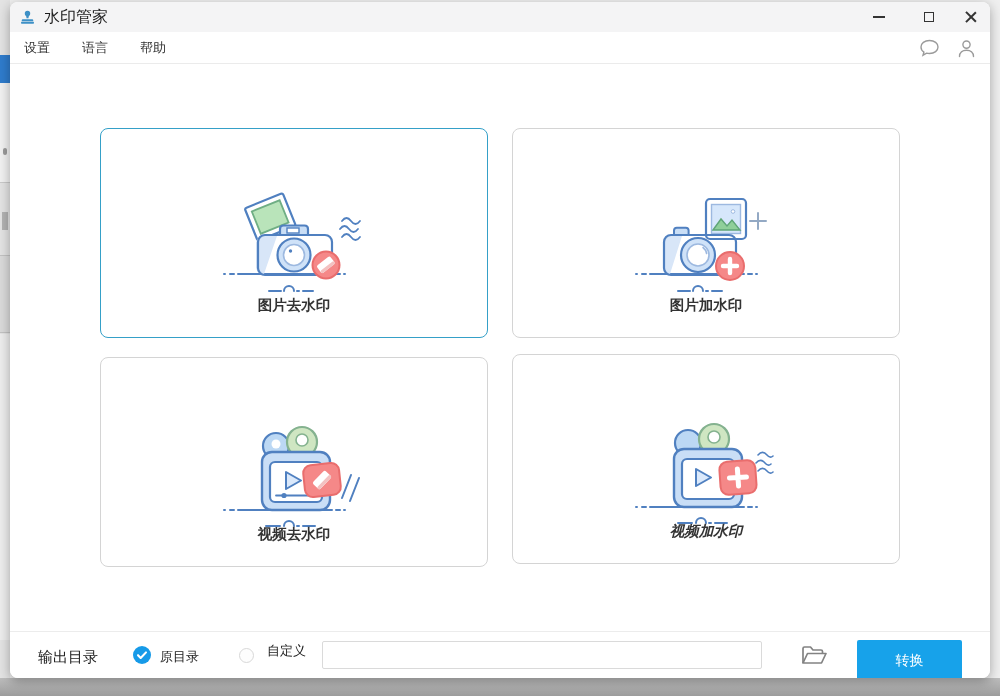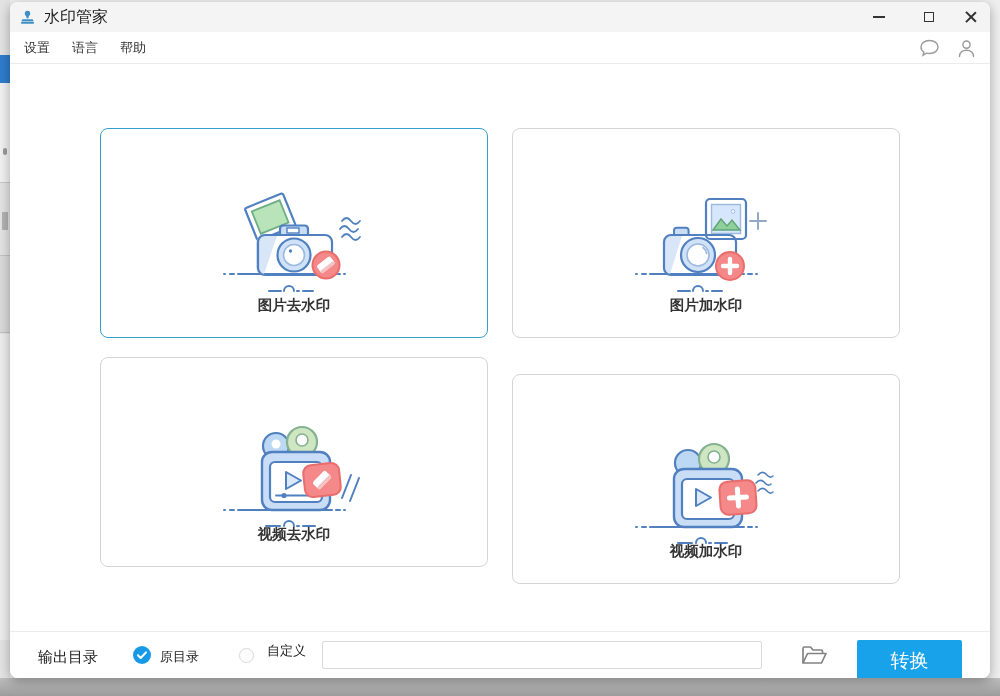--- a/index.html
+++ b/index.html
@@ -24,44 +24,44 @@
   .app-icon { margin-left:9px; width:17px; height:17px; }
   .title-text { margin-left:8px; font-size:16px; color:#1c1c1c; }
   .win-btn { position:absolute; top:0; width:34px; height:30px; display:flex; align-items:center; justify-content:center; cursor:default; }
   .btn-min { left:852px; } .btn-max { left:902px; } .btn-close { left:944px; }
   .min-glyph { width:12px; height:1.6px; background:#333; }
   .max-glyph { width:10px; height:10px; border:1.4px solid #333; }
   .close-glyph { position:relative; width:12px; height:12px; }
   .close-glyph::before,.close-glyph::after { content:""; position:absolute; left:5.4px; top:-1px; width:1.6px; height:14px; background:#333; }
   .close-glyph::before{ transform:rotate(45deg);} .close-glyph::after{ transform:rotate(-45deg);}
 
-  .menubar { position:relative; height:32px; background:#fff; border-bottom:1px solid #ebebeb; display:flex; align-items:center;gap:8px; }
-  .menu-item { margin-left:14px; font-size:13px; color:#333; cursor:default; }
+  .menubar { position:relative; height:32px; background:#fff; border-bottom:1px solid #ebebeb; display:flex; align-items:center; }
+  .menu-item { margin-left:32px; font-size:13px; color:#333; cursor:default; }
   .menu-item:first-child { margin-left:14px; }
   .menu-icons { position:absolute; right:14px; top:0; height:32px; display:flex; align-items:center; gap:17px; }
 
   .content { position:relative; height:567px; background:#fff; }
   .card { position:absolute; width:388px; height:210px; background:#fff; border:1px solid #d4d4d4; border-radius:8px; cursor:pointer; }
   .card.selected { border:1.4px solid #35a0c8; }
   .card .art { position:absolute; left:50%; top:44px; transform:translateX(-50%); }
   .card .label { position:absolute; left:0; bottom:22px; width:100%; text-align:center; font-size:14.5px; font-weight:600; color:#333; }
   .c1 { left:90px; top:64px;padding-left:37px; } .c2 { left:502px; top:64px;padding-left:48px; }
-  .c3 { left:90px; top:293px; } .c4 { left:502px; top:310px; }
+  .c3 { left:90px; top:293px; } .c4 { left:502px; top:290px;font-style:italic; }
 
   .bottombar { position:relative; height:47px; background:#fff; border-top:1px solid #ececec; }
   .ob-label { position:absolute; left:28px; top:16px; font-size:15px; color:#222; }
   .radio { position:absolute; cursor:pointer; }
   .radio-checked { left:123px; top:14px; width:18px; height:18px; }
   .radio-unchecked { left:229px; top:16px; width:15px; height:15px; border:1.4px solid #d8d8d8; border-radius:50%; background:#fdfdfd; }
   .radio-label1 { position:absolute; left:150px; top:16px; font-size:13px; color:#222; cursor:pointer; }
   .radio-label2 { position:absolute; left:257px; top:10px; font-size:13px; color:#222; cursor:pointer; }
   .path-input { position:absolute; left:312px; top:9px; width:440px; height:28px; border:1px solid #dadada; border-radius:2px; font-size:13px; padding:0 8px; color:#333; outline:none; }
   .folder-btn { position:absolute; left:790px; top:11px; width:28px; height:24px; cursor:pointer; }
   .convert-btn { position:absolute; left:847px; top:8px; width:105px; height:42px; background:#17a2ea; color:#fff;
-                 font-size:19px; border:none; border-radius:2px; cursor:pointer; font-family:inherit; }
+                 font-size:14px; border:none; border-radius:2px; cursor:pointer; font-family:inherit; }
 
   .watermark { position:absolute; left:841px; top:646px; font-size:40px; line-height:1.1; font-weight:900;
                letter-spacing:-2px; color:rgba(26,104,86,.93); z-index:50; pointer-events:none; white-space:nowrap; }
 </style>
 </head>
 <body>
 
 <div class="stage">
 
   <div class="bg-left">

